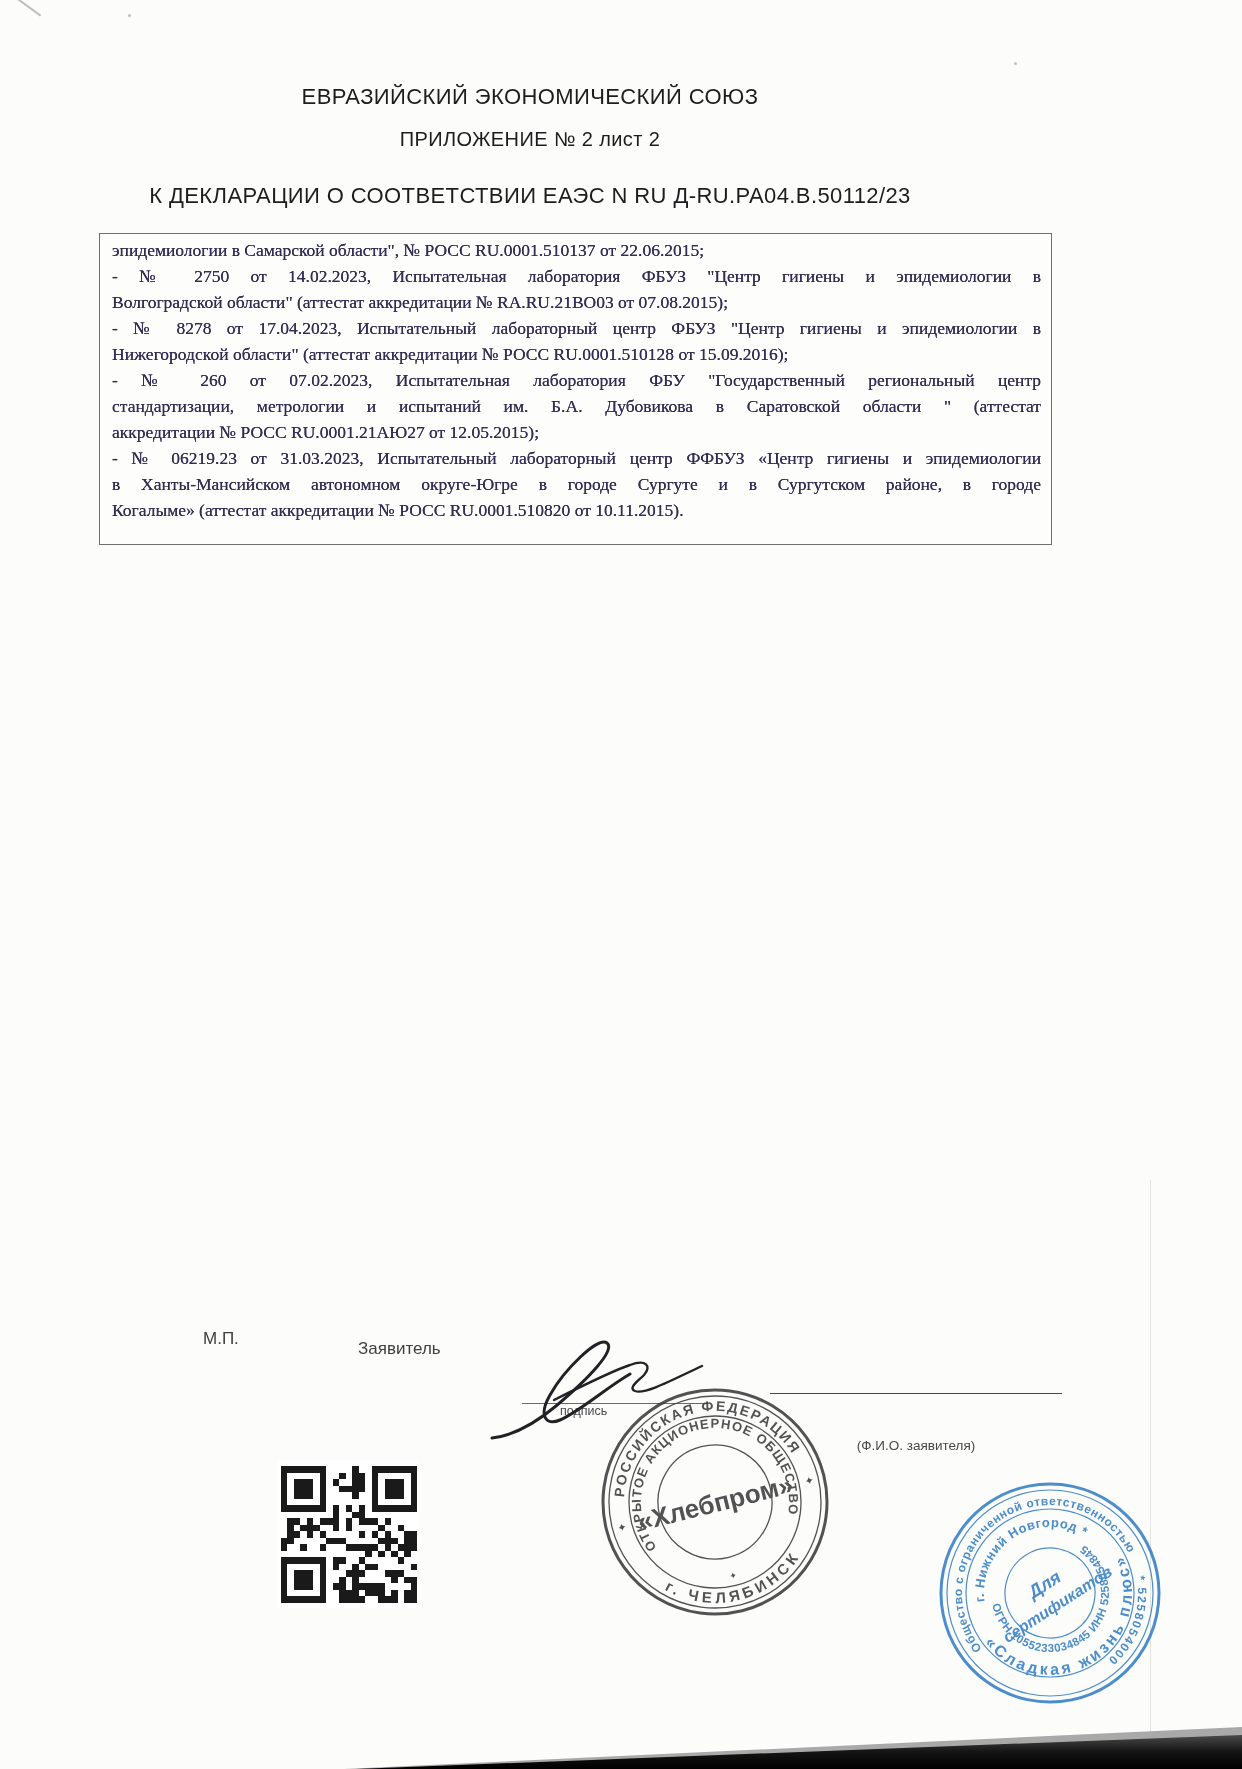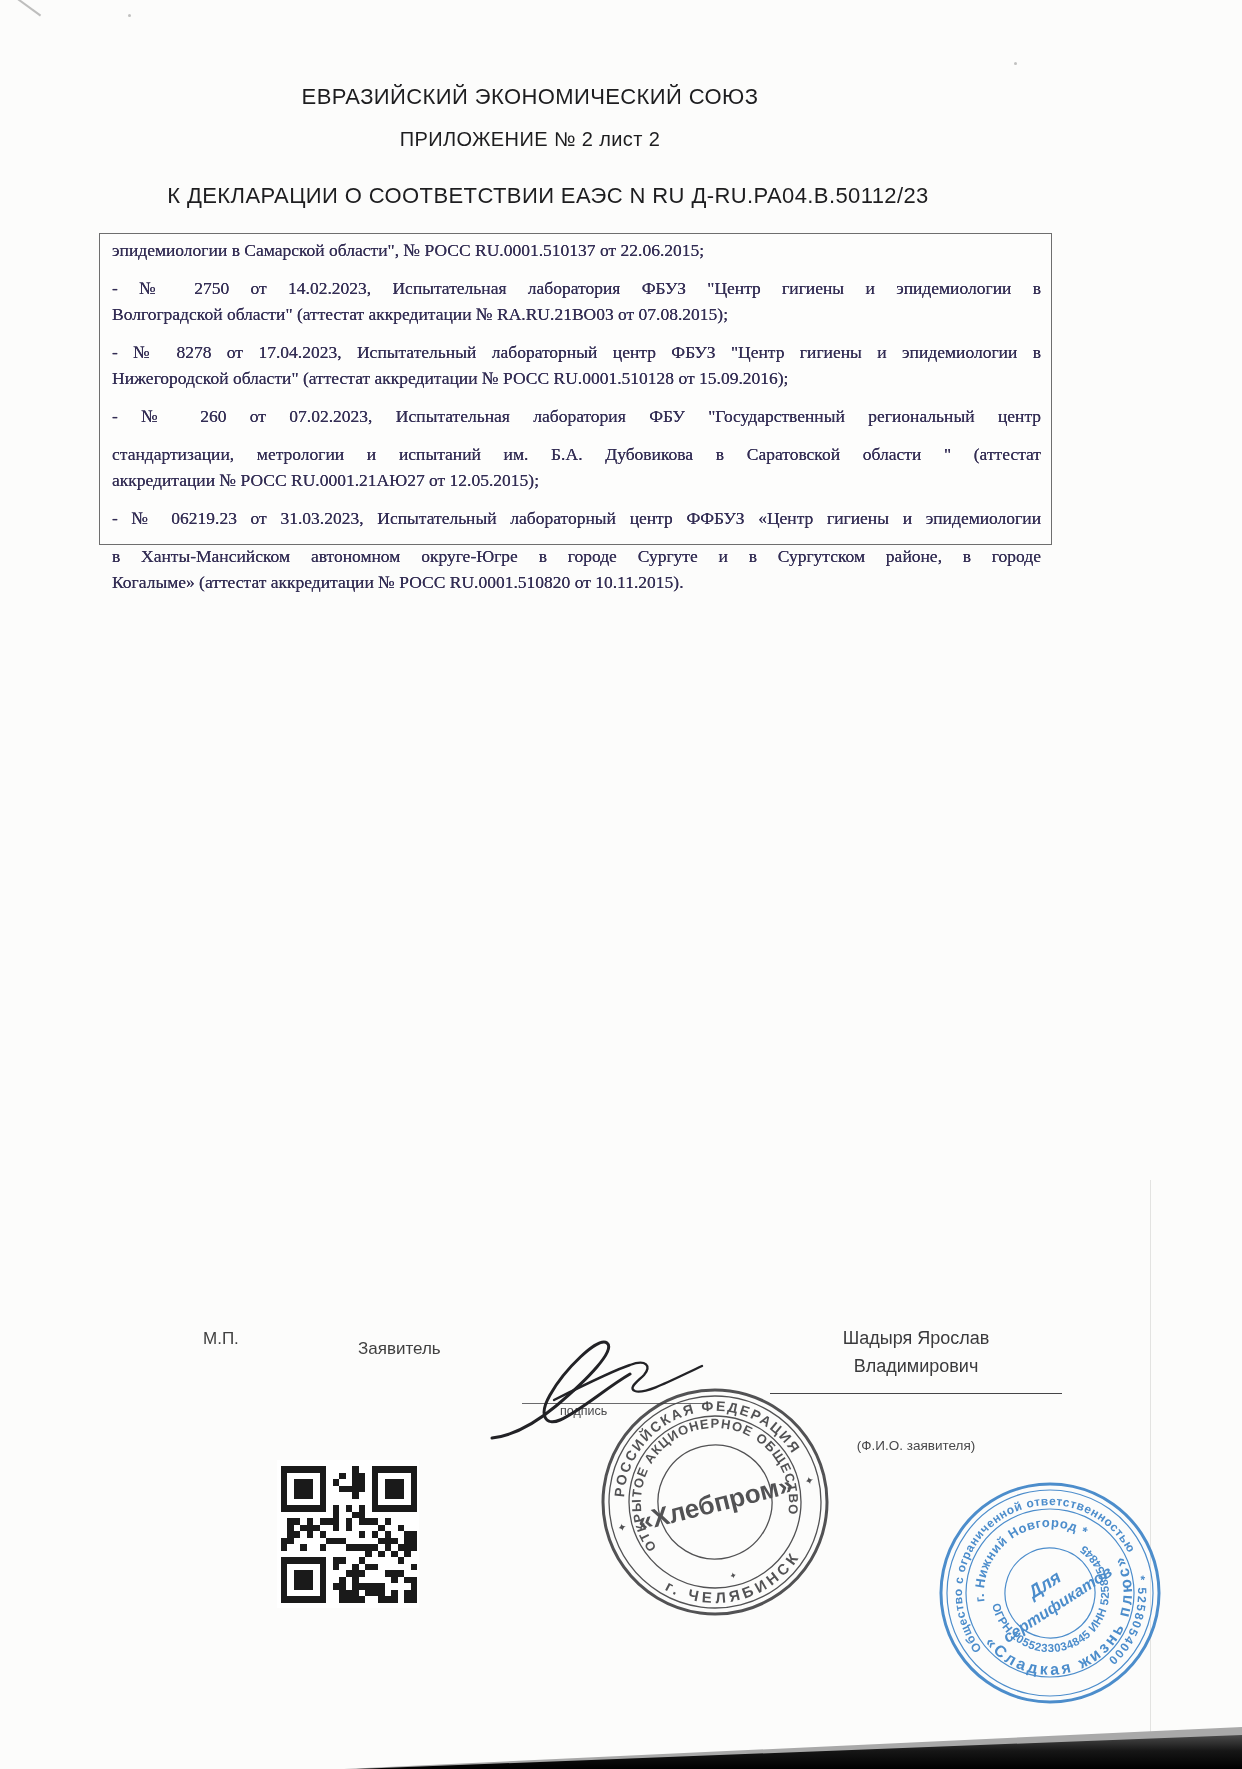--- a/index.html
+++ b/index.html
@@ -3,28 +3,28 @@
 <meta charset="utf-8">
 <style>
   html,body{margin:0;padding:0;background:#ffffff;}
   .page{position:relative;width:1242px;height:1769px;background:#fcfcfb;overflow:hidden;
         font-family:"Liberation Serif", serif;color:#2f2a4d;}
   
   .hdr{position:absolute;left:0;width:1060px;text-align:center;
        font-family:"Liberation Sans", sans-serif;font-weight:normal;color:#1d1d1f;letter-spacing:.4px;}
   .h1{top:84px;font-size:22px;}
   .h2{top:128px;font-size:20px;}
-  .h3{top:183px;font-size:22px;padding-left:18px;}
+  .h3{top:183px;font-size:22px;}
   
   .textbox{position:absolute;left:99px;top:233px;width:953px;height:312px;
            border:1.6px solid #6e6e6e;box-sizing:border-box;padding:3px 10px 0 12px;
            background:rgba(255,255,255,.4);}
   .bl{font-size:17.5px;line-height:26px;white-space:normal;
       text-align:justify;text-align-last:left;color:#332d54;text-shadow:0 0 .4px #332d54;}
-  .bl.full{text-align-last:justify;margin-top:12px;}
+  .bl.full{text-align-last:justify;}
   
   .lbl{position:absolute;font-family:"Liberation Sans", sans-serif;color:#404040;}
   .mp{left:203px;top:1329px;font-size:17px;}
   .zv{left:358px;top:1331px;font-size:17px;margin-top:8px;}
   .nameblock{left:780px;top:1324px;width:272px;text-align:center;font-size:18px;line-height:28px;color:#3a3a3c;}
   .fioline{position:absolute;left:770px;top:1393px;width:292px;border-top:1.8px solid #454547;}
   .fiocap{left:770px;top:1398px;width:292px;text-align:center;font-size:13.5px;color:#48484a;}
   .sigline{position:absolute;left:522px;top:1403px;width:186px;border-top:1.5px solid #6a6a6c;}
   .sigcap{left:560px;top:1404px;width:150px;text-align:left;font-size:12.5px;color:#4a4a4c;}
   svg{position:absolute;overflow:visible;}
@@ -69,24 +69,20 @@
     <div class="bl full">стандартизации, метрологии и испытаний им. Б.А. Дубовикова в Саратовской области " (аттестат</div>
     <div class="bl">аккредитации № РОСС RU.0001.21АЮ27 от 12.05.2015);</div>
     <div class="bl full">- № 06219.23 от 31.03.2023, Испытательный лабораторный центр ФФБУЗ «Центр гигиены и эпидемиологии</div>
     <div class="bl full">в Ханты-Мансийском автономном округе-Югре в городе Сургуте и в Сургутском районе, в городе</div>
     <div class="bl">Когалыме» (аттестат аккредитации № РОСС RU.0001.510820 от 10.11.2015).</div>
   </div>
 
   <div class="lbl mp">М.П.</div>
   <div class="lbl zv">Заявитель</div>
 
-  <div class="lbl nameblock" style="position: absolute; left: 780px; top: 1324px;">
-    <div>Шадыря Ярослав</div>
-    <div>Владимирович</div>
-  </div>
   <div class="fioline"></div>
   <div class="lbl fiocap" style="position: absolute; left: 770px; top: 1398px; margin-top: 40px;">(Ф.И.О. заявителя)</div>
 
   <div class="sigline"></div>
   <div class="lbl sigcap" style="position: absolute; left: 560px; top: 1404px;">подпись</div>
 
   <svg class="sig-svg" width="240" height="120" viewBox="0 0 240 120">
     <g fill="none" stroke="#222226" stroke-width="3" stroke-linecap="round">
       <path d="M 12 108 C 30 106 52 96 76 76 C 108 49 136 20 127 13 C 118 6 84 40 70 65 C 58 86 66 96 80 90 C 100 81 126 58 150 44"></path>
       <path d="M 74 70 C 104 55 134 40 150 35 C 166 29 172 36 164 45 C 157 52 148 58 155 61 C 165 65 196 48 222 36" stroke-width="2.4"></path>

